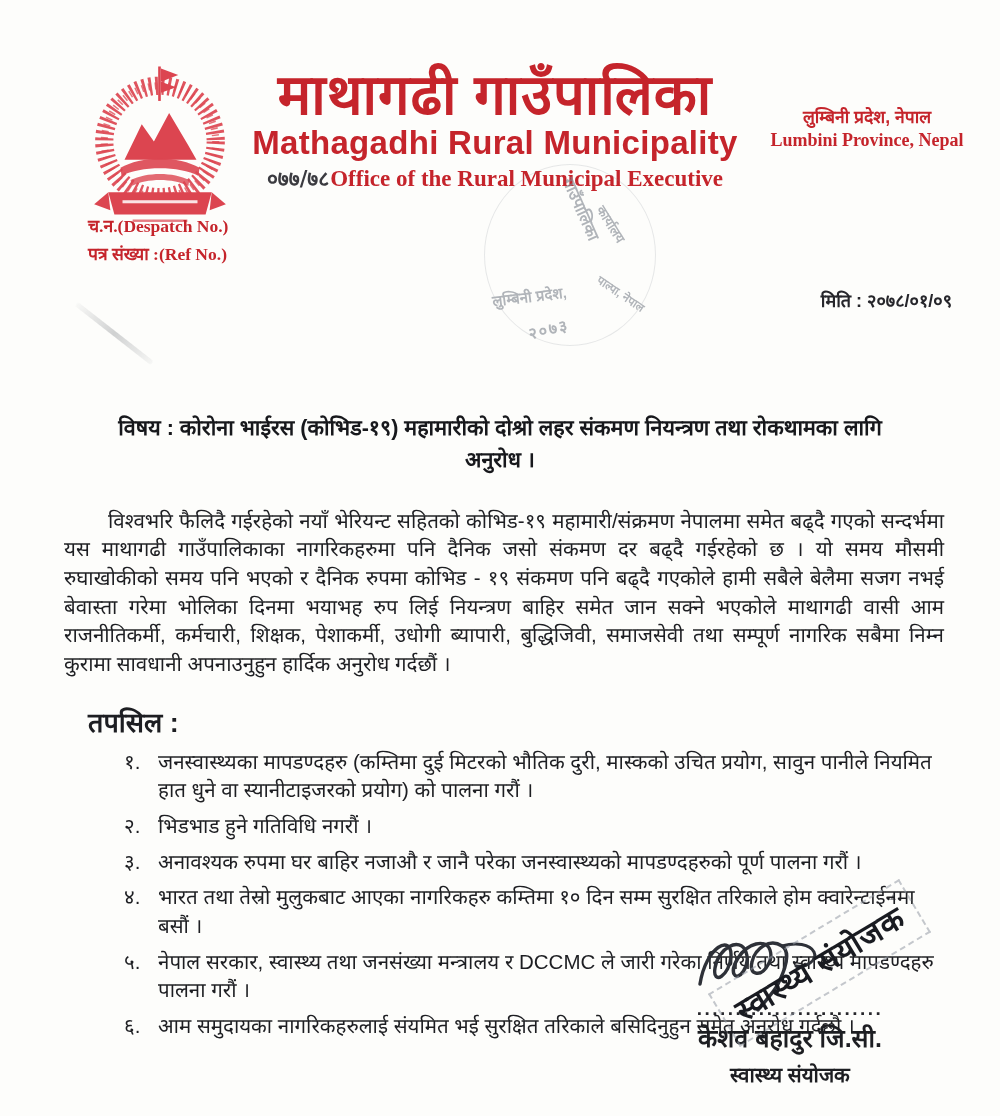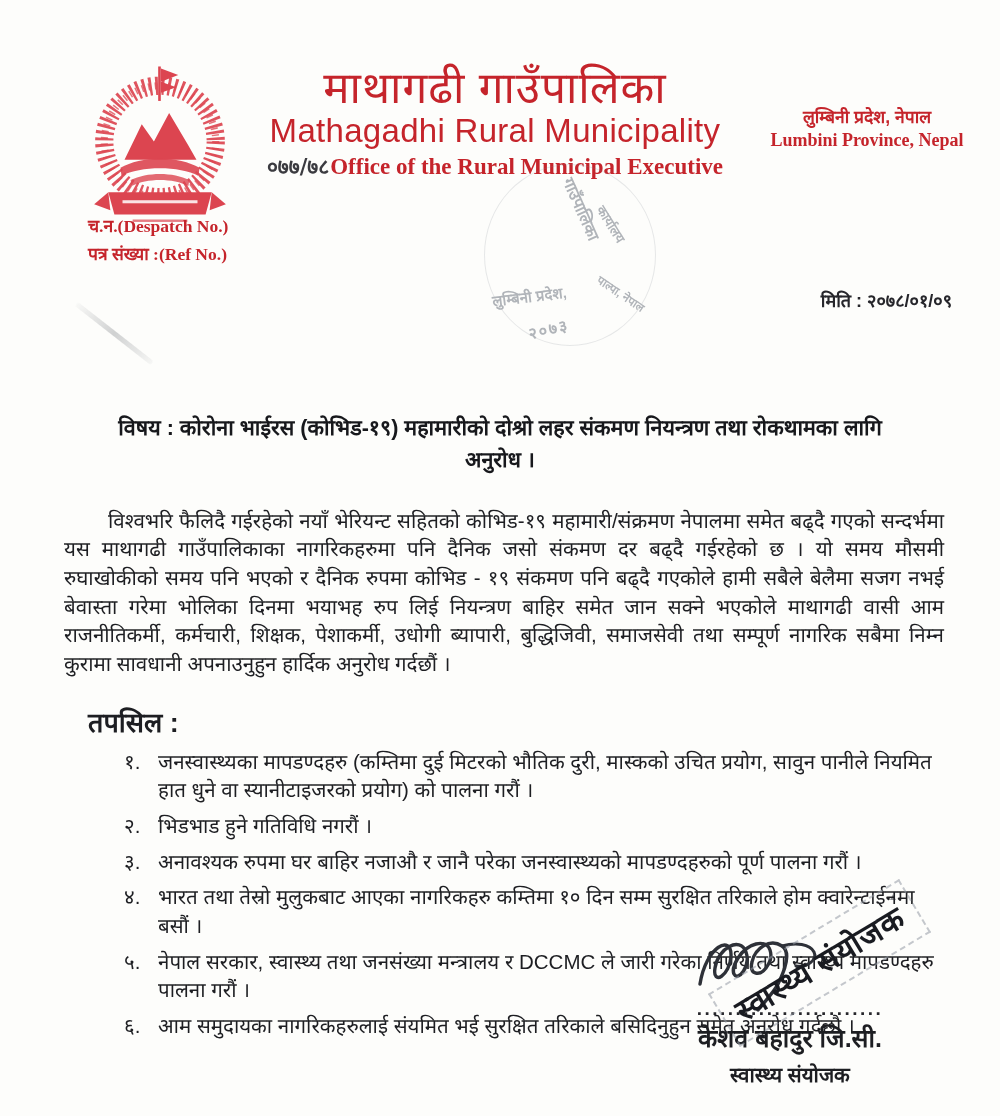--- a/index.html
+++ b/index.html
@@ -8,23 +8,23 @@
     width:1000px;height:1116px;
     margin:0 auto;
     background:#fdfdfb;
     overflow:hidden;
     font-family:"Liberation Sans","DejaVu Sans",sans-serif;
     color:#1d1e22;
   }
   
   .emblem{position:absolute;left:84px;top:60px;width:152px;height:168px;}
   .head-center{position:absolute;left:212px;top:66px;width:566px;text-align:center;color:#c5242b;}
-  .title-np{font-size:44px;font-weight:400;line-height:1.02;letter-spacing:1px;}
+  .title-np{font-size:56px;font-weight:700;line-height:1.02;letter-spacing:1px;}
   .subtitle-np{font-size:29px;font-weight:700;margin-top:3px;}
-  .title-en{font-size:33px;font-weight:400;margin-top:1px;letter-spacing:.3px;font-family:"Liberation Sans","DejaVu Sans",sans-serif;}
+  .title-en{font-size:33px;font-weight:700;margin-top:1px;letter-spacing:.3px;font-family:"Liberation Sans","DejaVu Sans",sans-serif;}
   .office-line{font-size:23px;font-weight:800;margin-top:2px;font-family:"Liberation Serif","DejaVu Serif",serif;}
   .fy{color:#3b3b40;font-weight:600;font-size:21px;margin-right:1px;font-family:"DejaVu Sans",sans-serif;}
   .address{position:absolute;right:28px;top:106px;width:210px;text-align:center;color:#c5242b;font-weight:700;font-size:17.5px;line-height:1.32;}
   .address .en{font-family:"Liberation Serif","DejaVu Serif",serif;font-size:18px;}
   .despatch{position:absolute;left:88px;top:212px;color:#c5242b;font-weight:700;font-size:17.5px;line-height:1.6;font-family:"Liberation Serif","DejaVu Serif",serif;}
   
   .round-stamp{position:absolute;left:466px;top:158px;width:214px;height:204px;color:#828891;opacity:.62;pointer-events:none;}
   .round-stamp .ring{position:absolute;left:18px;top:6px;width:170px;height:180px;border:1.5px solid currentColor;border-radius:50%;opacity:.30;}
   .round-stamp span{position:absolute;white-space:nowrap;font-weight:600;}
   .rs-1{left:112px;top:16px;font-size:16px;transform:rotate(66deg);transform-origin:left top;}

